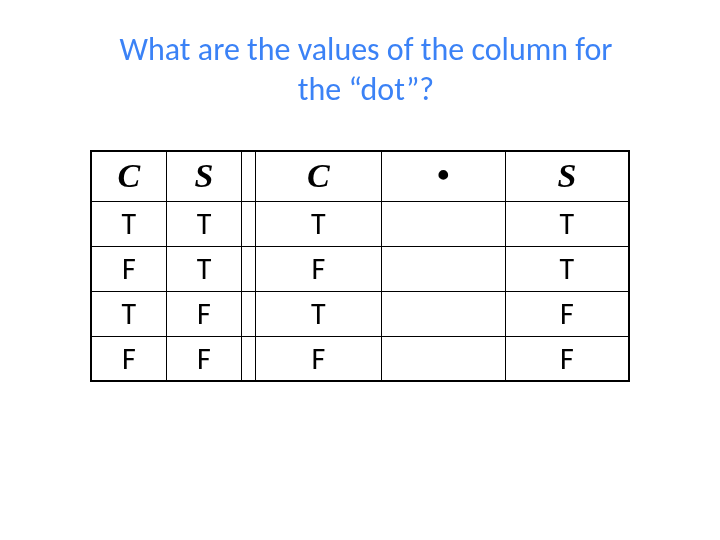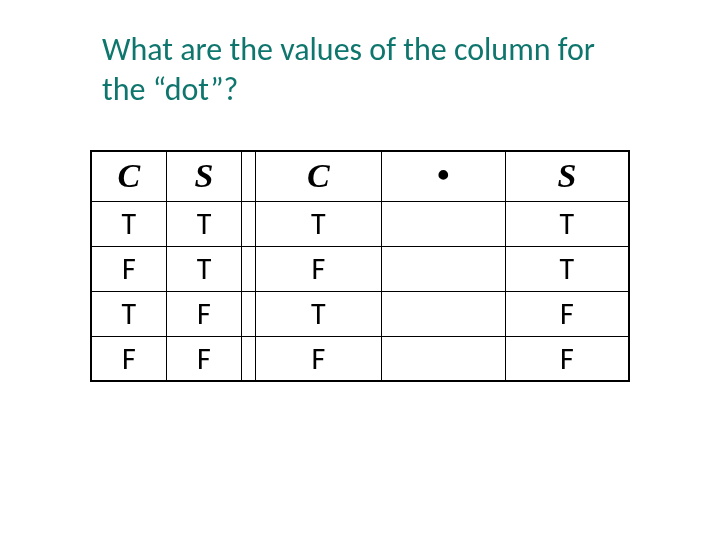--- a/index.html
+++ b/index.html
@@ -13,21 +13,22 @@
       background: #fff;
       font-family: Calibri, Arial, sans-serif;
       position: relative;
     }
     .title {
       position: absolute;
       top: 30px;
       left: 12px;
       right: 0;
       font-size: 32px;
-      color: #0f766e;
+      color: #3b82f6;
+      text-align: center;
       padding: 0 90px;
       line-height: 1.25;
       font-weight: 400;
     }
     .table-wrap {
       position: absolute;
       top: 150px;
       left: 90px;
       width: 540px;
     }

